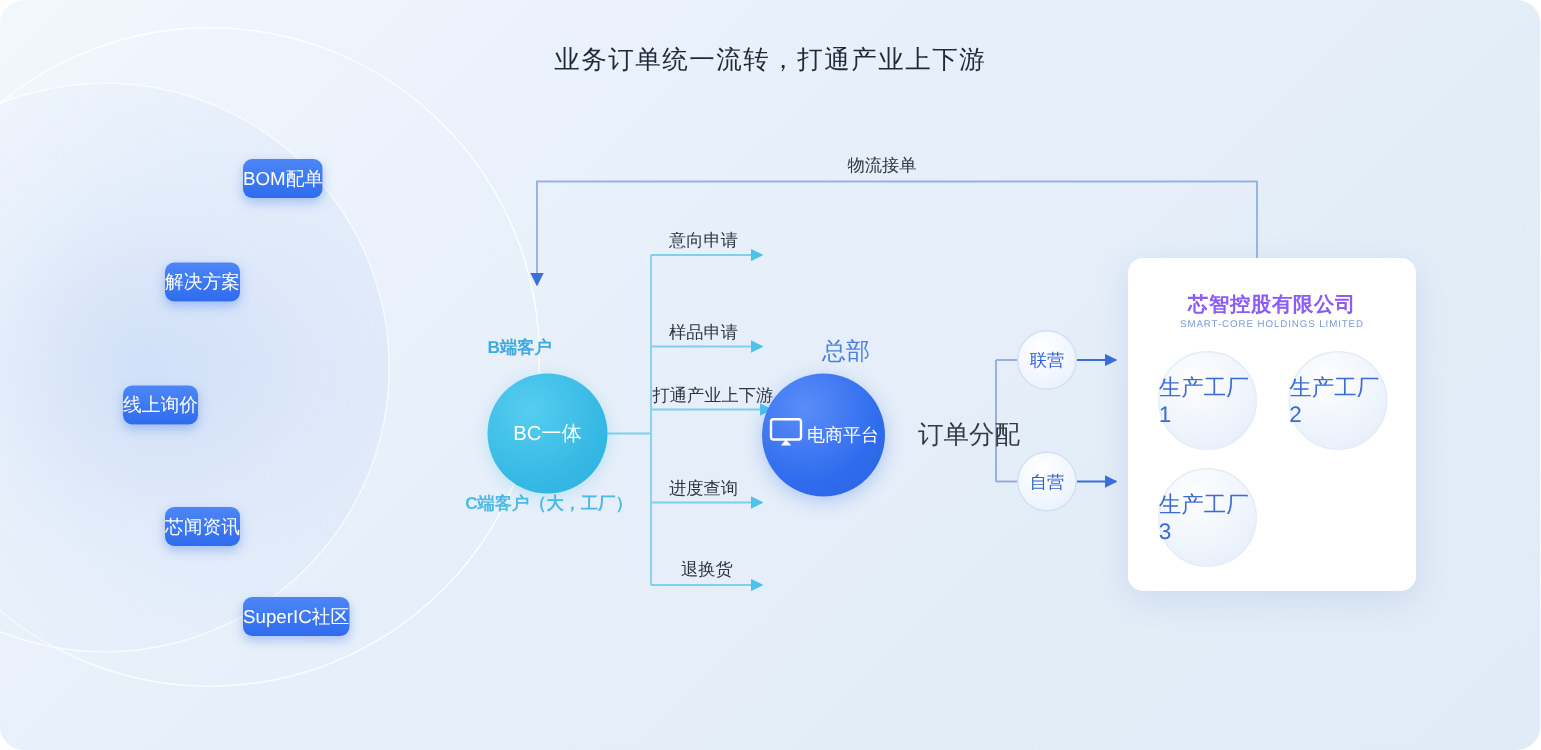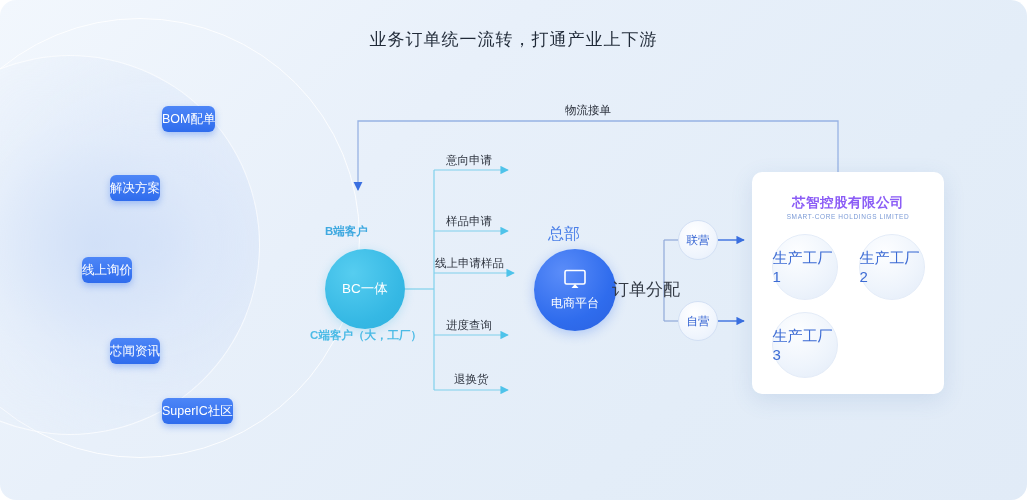--- a/index.html
+++ b/index.html
@@ -82,24 +82,24 @@
     font-size: 11.5px; color: #3fa9e0; font-weight: bold;
   }
   #bc-bottom-label {
     position: absolute; left: 280px; top: 328px; width: 172px;
     text-align: center; font-size: 11.5px; color: #4cbbe6; font-weight: bold;
     white-space: nowrap;
   }
 
   
   #hq-circle {
-    position: absolute; left: 534px; top: 249px;
+    position: absolute; left: 508px; top: 249px;
     width: 82px; height: 82px; border-radius: 50%;
     background: radial-gradient(circle at 35% 28%, #5b8df9 0%, #2f6ced 62%, #2a61e0 100%);
-    display: flex; flex-direction: column; align-items: center; justify-content: center;
+    display: flex; flex-direction: row; align-items: center; justify-content: center;
     gap: 2px;
     box-shadow: 0 3px 12px rgba(47,108,237,0.3);
   }
   #hq-circle .hq-text { color: #fff; font-size: 12px; }
   #hq-top-label {
     position: absolute; left: 523px; top: 224px; width: 82px;
     text-align: center; font-size: 16px; color: #4a7fe8; font-weight: normal;
   }
   #order-dispatch-label {
     position: absolute; left: 612px; top: 278px;
@@ -226,21 +226,21 @@
   <div id="logistics-label">物流接单</div>
 
   <div id="bc-top-label">B端客户</div>
   <div id="bc-bottom-label">C端客户（大，工厂）</div>
   <div id="bc-circle">
     <span>BC一体</span>
   </div>
 
   <div class="flow-label" id="flow-0">意向申请</div>
   <div class="flow-label" id="flow-1">样品申请</div>
-  <div class="flow-label" id="flow-2">线上申请样品</div>
+  <div class="flow-label" id="flow-2">打通产业上下游</div>
   <div class="flow-label" id="flow-3">进度查询</div>
   <div class="flow-label" id="flow-4">退换货</div>
 
   <div id="hq-top-label">总部</div>
   <div id="hq-circle">
     <span>
       <svg width="24" height="20" viewBox="0 0 24 20" xmlns="http://www.w3.org/2000/svg">
         <rect x="2" y="1.5" width="20" height="13.5" rx="1.6" fill="none" stroke="#ffffff" stroke-width="1.6"></rect>
         <path d="M12 15 L8.5 19 L15.5 19 Z" fill="#ffffff"></path>
       </svg>

